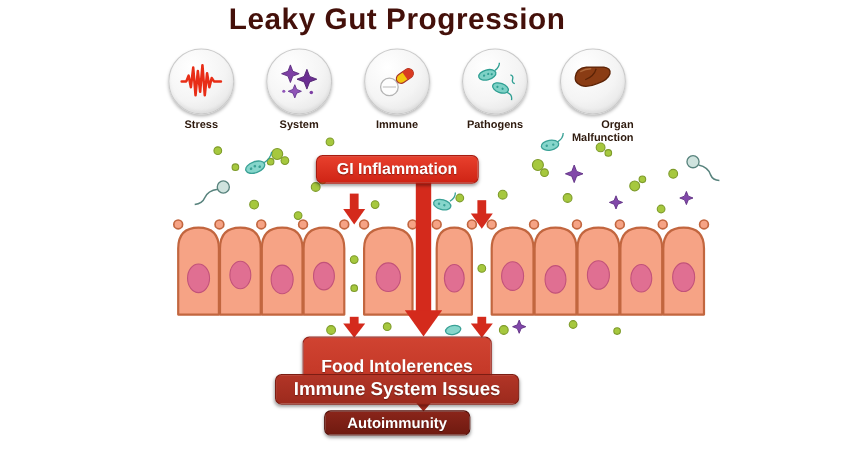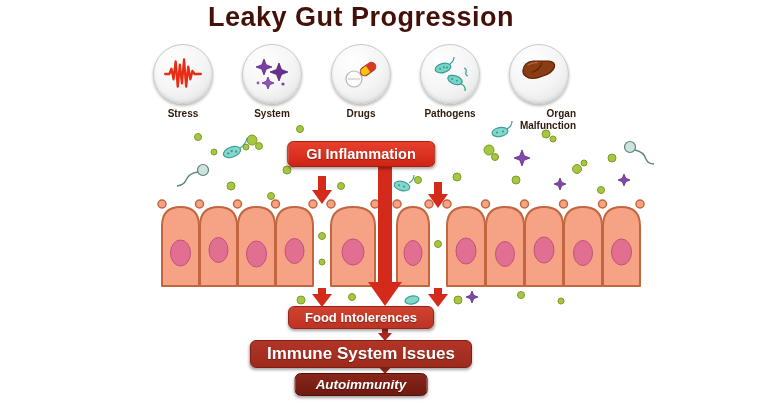--- a/index.html
+++ b/index.html
@@ -31,26 +31,26 @@
   }
   
   .banner{
     position:absolute;left:50%;transform:translateX(-50%);
     color:#fff;font-weight:bold;white-space:nowrap;
     border-radius:6px;box-shadow:0 2px 3px rgba(0,0,0,.35);
     text-shadow:0 1px 1px rgba(0,0,0,.35);z-index:3;
   }
   .banner-gi{top:141px;font-size:14.5px;padding:4px 18px;
     background:linear-gradient(#e8402d,#cf2415);border:1px solid #a81b0f;}
-  .banner-food{top:306px;font-size:13px;padding:3px 16px;
+  .banner-food{top:306px;font-size:16px;padding:18px 16px;
     background:linear-gradient(#d04331,#bd3222);border:1px solid #95231a;}
   .banner-immune{top:340px;font-size:17px;padding:3px 16px;
     background:linear-gradient(#b23527,#9c2a1d);border:1px solid #7c1d13;}
   .banner-auto{top:373px;font-size:13.5px;padding:3px 20px;
-    background:linear-gradient(#8a251a,#6f1a10);border:1px solid #54110a;font-style:italic;}
+    background:linear-gradient(#8a251a,#6f1a10);border:1px solid #54110a;}
   .illustration{position:absolute;inset:0;z-index:1;}
 </style>
 </head>
 <body>
 
 <div id="canvas">
 
   <h1 class="title">Leaky Gut Progression</h1>
 
   <div class="icon-row">
@@ -82,21 +82,21 @@
       <div class="icon-circle">
         <svg viewBox="0 0 40 36" width="40" height="36">
           <circle cx="13" cy="23" r="8" fill="#fdfdfd" stroke="#b5b5b5" stroke-width="1.2"></circle>
           <line x1="7" y1="23" x2="19" y2="23" stroke="#cfcfcf" stroke-width="1.4"></line>
           <g transform="rotate(-35 27 13)">
             <rect x="18.5" y="8.8" width="17" height="8.6" rx="4.3" fill="#f3c50c" stroke="#a8332a" stroke-width="1"></rect>
             <path d="M27,8.8 h4.2 a4.3,4.3 0 0 1 0,8.6 H27 Z" fill="#d93a22"></path>
           </g>
         </svg>
       </div>
-      <div class="icon-label">Drugs</div>
+      <div class="icon-label">Immune</div>
     </div>
 
     <div class="icon-item">
       <div class="icon-circle">
         <svg viewBox="0 0 40 36" width="40" height="36">
           <g transform="rotate(-15 13 12)">
             <ellipse cx="13" cy="12" rx="8" ry="4.5" fill="#7ed1c6" stroke="#2f9f93" stroke-width="1.2"></ellipse>
             <circle cx="10" cy="12" r="1" fill="#2f9f93"></circle>
               <circle cx="14" cy="11.5" r="1" fill="#2f9f93"></circle>
               <circle cx="17" cy="12.5" r="1" fill="#2f9f93"></circle>

